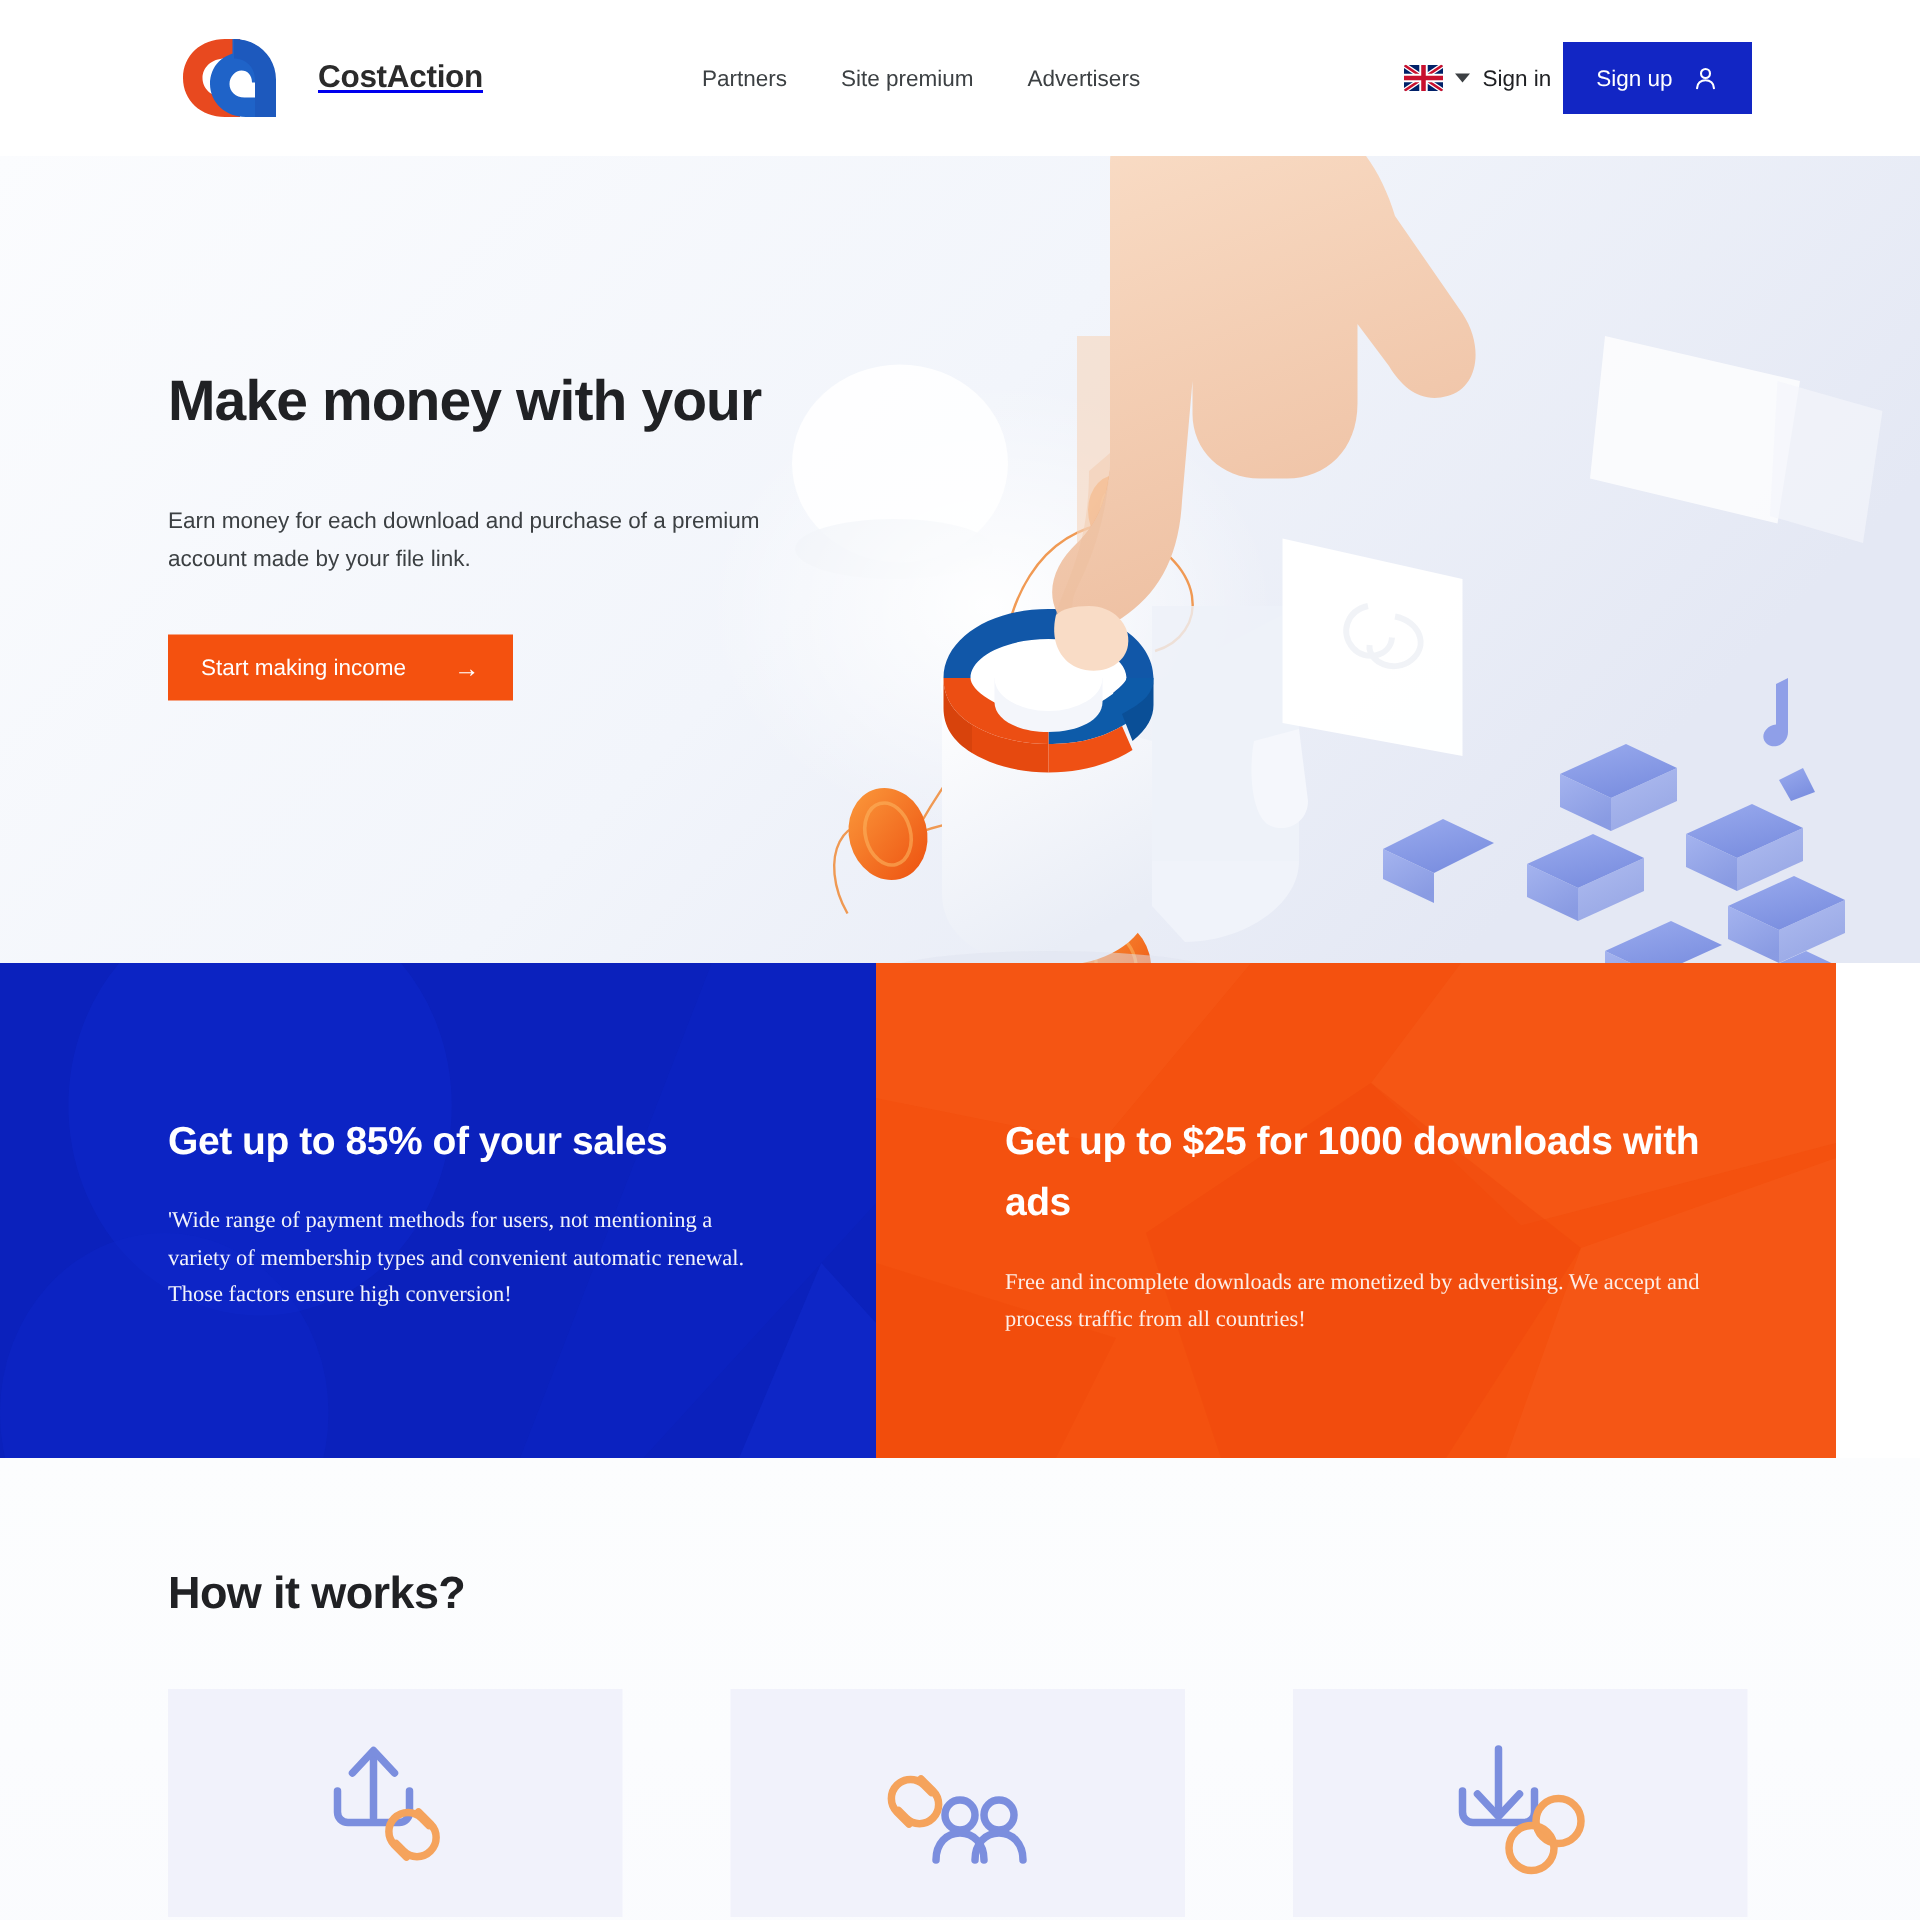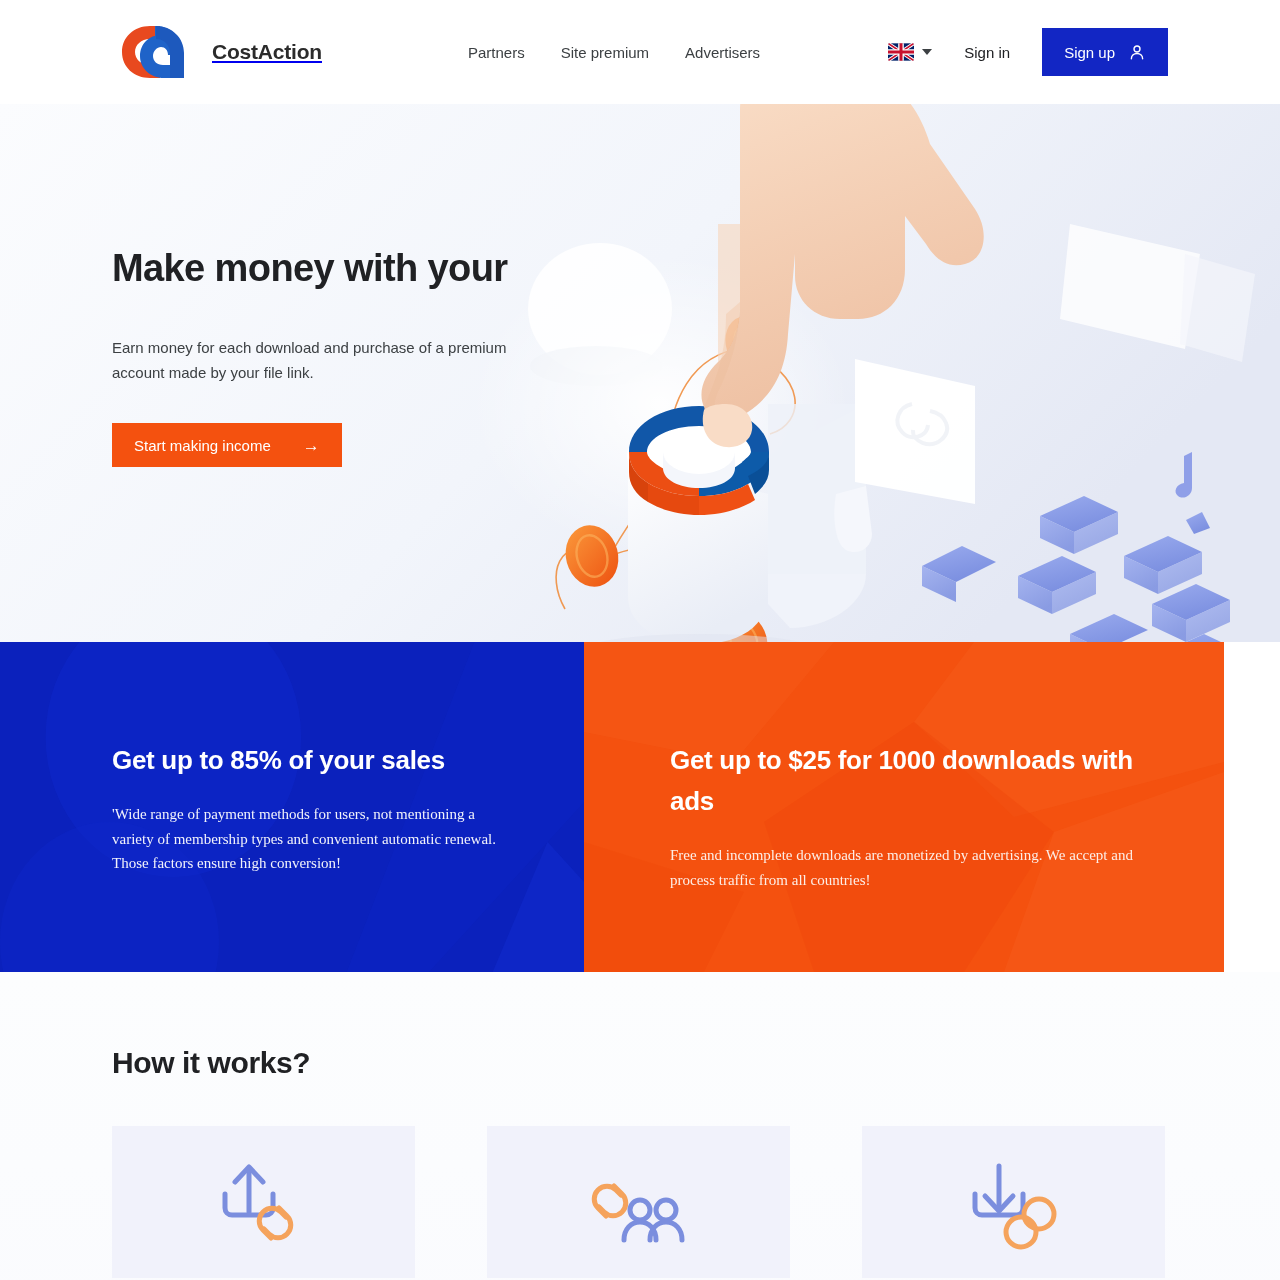--- a/index.html
+++ b/index.html
@@ -35,21 +35,21 @@
     font-size: 15px;
     color: #3c4043;
     text-decoration: none;
     white-space: nowrap;
   }
 
   .header-right {
     margin-left: auto;
     display: flex;
     align-items: center;
-    gap: 32px;
+    gap: 8px;
   }
   .lang {
     display: flex;
     align-items: center;
     gap: 8px;
     cursor: pointer;
   }
   .flag { width: 26px; height: 18px; display: block; border-radius: 2px; }
   .chev { width: 0; height: 0; border-left: 5px solid transparent; border-right: 5px solid transparent; border-top: 6px solid #3c4043; }
   .signin {

